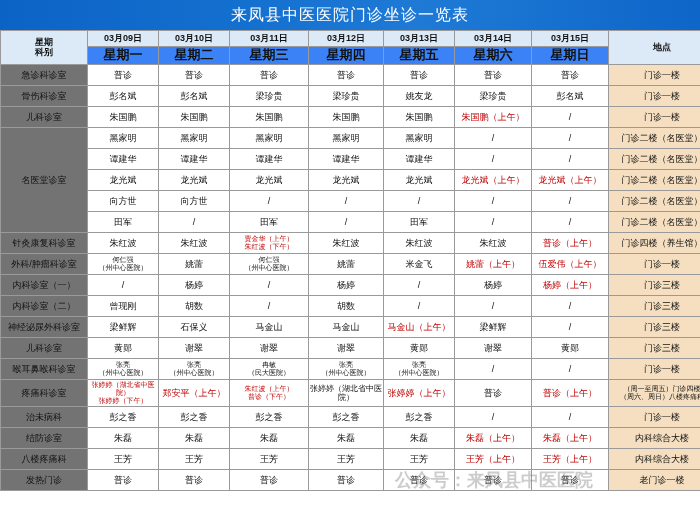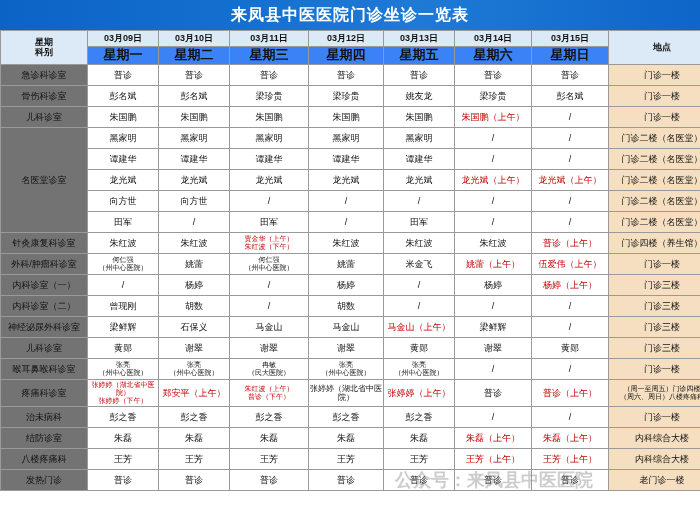--- a/index.html
+++ b/index.html
@@ -8,21 +8,21 @@
     background:#ffffff;
     font-family:"Liberation Sans","DejaVu Sans",sans-serif;
     overflow:hidden;
   }
   .sheet{width:700px;height:507px;position:relative;}
   .title-bar{
     height:30px;
     background:linear-gradient(to right,#0b63c6 0%,#1470cf 35%,#1f7ad6 60%,#0d66c8 100%);
     color:#ffffff;
     display:flex;align-items:center;justify-content:center;
-    font-size:16px;font-weight:bold;letter-spacing:1px;
+    font-size:16px;font-weight:normal;letter-spacing:1px;
   }
   table{
     border-collapse:collapse;
     width:700px;
     table-layout:fixed;
     font-size:9px;
   }
   td,th{
     border:1px solid #9a9a9a;
     text-align:center;

